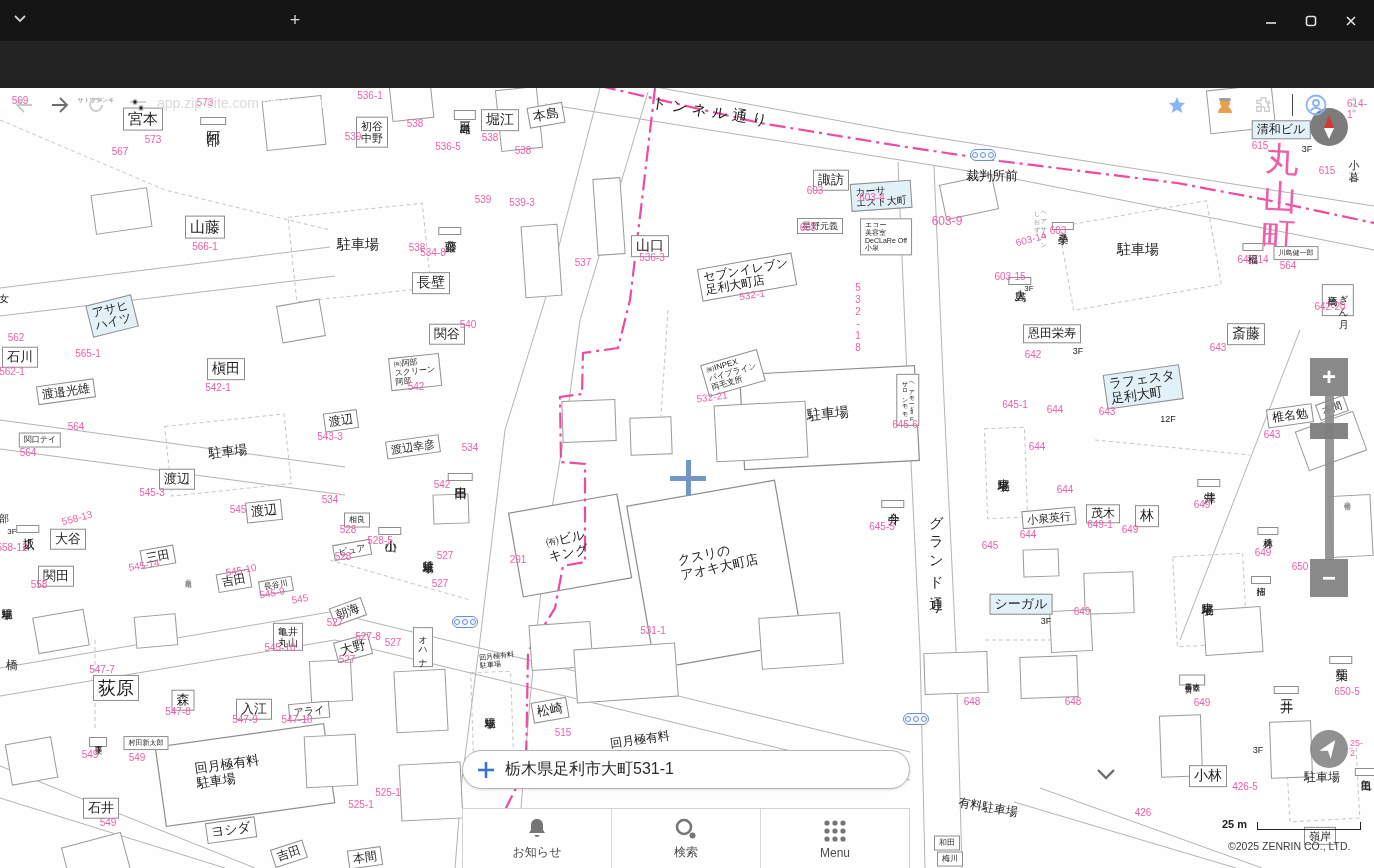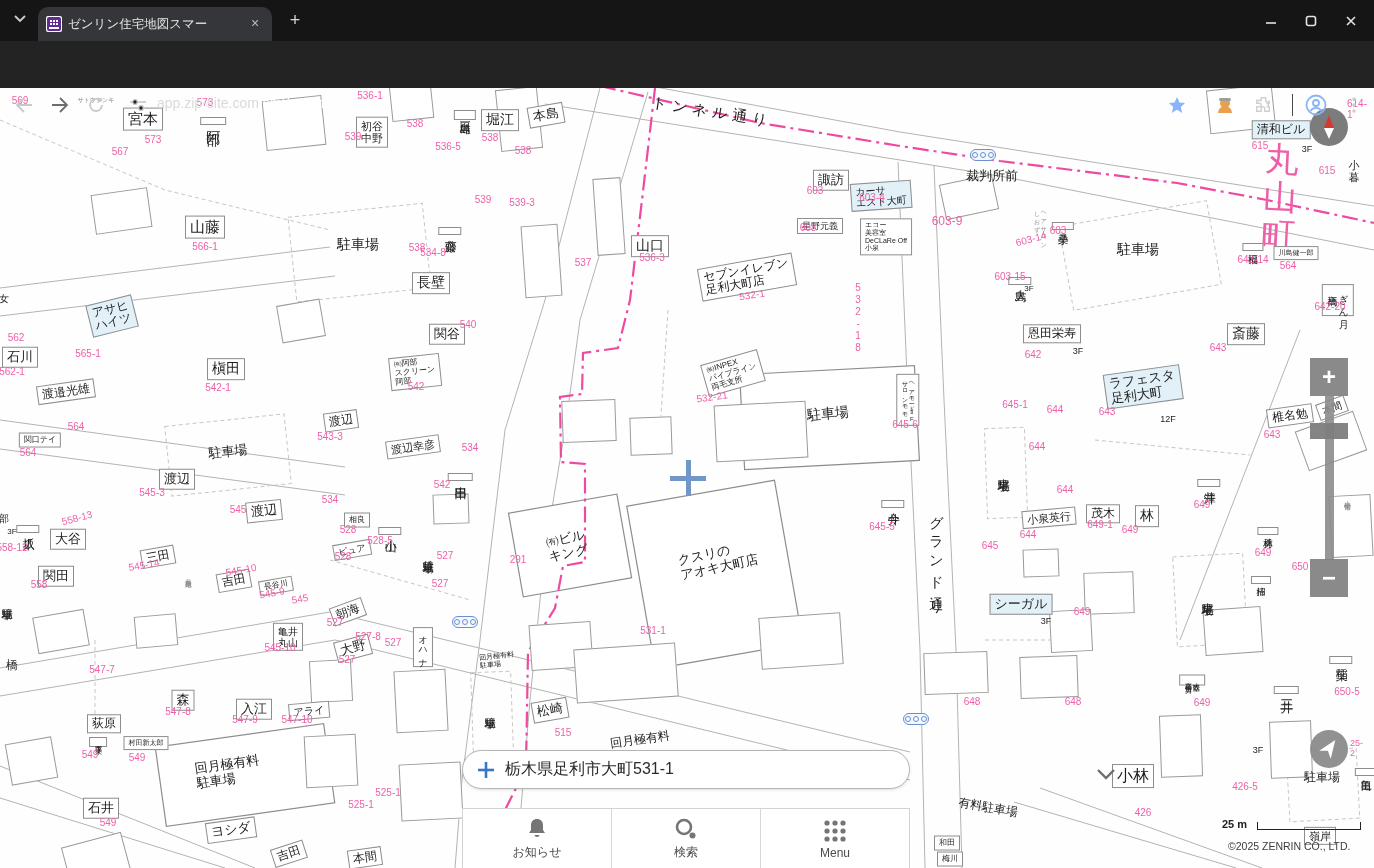--- a/index.html
+++ b/index.html
@@ -235,35 +235,35 @@
       <div class="ml" style="left: 828px; top: 414px; font-size: 14px; transform: translate(-50%, -50%) rotate(-5deg);">駐車場</div>
       <div class="ml v bx" style="left: 908px; top: 400px; font-size: 6px; transform: translate(-50%, -50%);">ヘアモード3F
 サロンモモ</div>
       <div class="ml v" style="left: 1207px; top: 594px; font-size: 12px; transform: translate(-50%, -50%);">駐車場</div>
       <div class="ml bx hl" style="left: 1021px; top: 604px; font-size: 13px; transform: translate(-50%, -50%);">シーガル</div>
       <div class="ml" style="left: 1046px; top: 621px; font-size: 9px; transform: translate(-50%, -50%);">3F</div>
       <div class="ml v bx" style="left: 1192px; top: 680px; font-size: 7px; transform: translate(-50%, -50%);">大観堂
 高橋二三男</div>
       <div class="ml v bx" style="left: 1286px; top: 690px; font-size: 13px; transform: translate(-50%, -50%);">三井</div>
       <div class="ml v bx" style="left: 1341px; top: 660px; font-size: 12px; transform: translate(-50%, -50%);">稲葉</div>
-      <div class="ml bx" style="left: 1133px; top: 776px; font-size: 16px; transform: translate(-50%, -50%);">小林</div>
+      <div class="ml bx" style="left: 1208px; top: 776px; font-size: 14px; transform: translate(-50%, -50%);">小林</div>
       <div class="ml" style="left: 1322px; top: 778px; font-size: 12px; transform: translate(-50%, -50%);">駐車場</div>
       <div class="ml v bx" style="left: 1366px; top: 772px; font-size: 11px; transform: translate(-50%, -50%);">亀田</div>
       <div class="ml" style="left: 988px; top: 808px; font-size: 12px; transform: translate(-50%, -50%) rotate(10deg);">有料駐車場</div>
       <div class="ml bx" style="left: 947px; top: 843px; font-size: 8px; transform: translate(-50%, -50%);">和田</div>
       <div class="ml bx" style="left: 950px; top: 859px; font-size: 8px; transform: translate(-50%, -50%);">梅川</div>
       <div class="ml bx" style="left: 1320px; top: 836px; font-size: 11px; transform: translate(-50%, -50%);">嶺岸</div>
       <div class="ml bx" style="left: 550px; top: 710px; font-size: 13px; transform: translate(-50%, -50%) rotate(-10deg);">松崎</div>
       <div class="ml v" style="left: 490px; top: 709px; font-size: 11px; transform: translate(-50%, -50%);">駐車場</div>
       <div class="ml" style="left: 497px; top: 660px; font-size: 7px; transform: translate(-50%, -50%) rotate(-6deg);">回月極有料
 駐車場</div>
       <div class="ml" style="left: 228px; top: 772px; font-size: 13px; transform: translate(-50%, -50%) rotate(-8deg);">回月極有料
 駐車場</div>
       <div class="ml" style="left: 640px; top: 740px; font-size: 12px; transform: translate(-50%, -50%) rotate(-8deg);">回月極有料</div>
-      <div class="ml bx" style="left: 104px; top: 688px; font-size: 12px; transform: translate(-50%, -50%); margin-top: 36px;">荻原</div>
+      <div class="ml bx" style="left: 116px; top: 688px; font-size: 18px; transform: translate(-50%, -50%);">荻原</div>
       <div class="ml bx" style="left: 183px; top: 700px; font-size: 13px; transform: translate(-50%, -50%);">森</div>
       <div class="ml bx" style="left: 254px; top: 709px; font-size: 13px; transform: translate(-50%, -50%);">入江</div>
       <div class="ml bx" style="left: 309px; top: 711px; font-size: 10px; transform: translate(-50%, -50%) rotate(-5deg);">アライ</div>
       <div class="ml bx" style="left: 288px; top: 637px; font-size: 10px; transform: translate(-50%, -50%);">亀井
 丸山</div>
       <div class="ml bx" style="left: 348px; top: 612px; font-size: 12px; transform: translate(-50%, -50%) rotate(-20deg);">朝海</div>
       <div class="ml bx" style="left: 353px; top: 648px; font-size: 13px; transform: translate(-50%, -50%) rotate(-15deg);">大野</div>
       <div class="ml v bx" style="left: 423px; top: 647px; font-size: 9px; transform: translate(-50%, -50%);">オハナ</div>
       <div class="ml v bx" style="left: 98px; top: 742px; font-size: 7px; transform: translate(-50%, -50%);">森下栄一</div>
       <div class="ml bx" style="left: 146px; top: 743px; font-size: 7px; transform: translate(-50%, -50%);">村田新太郎</div>
@@ -480,37 +480,20 @@
   </div>
 </div>
 
 <div id="chrome">
   <div id="tabstrip">
     <div style="position:absolute;left:12px;top:12px;">
       <svg class="ic" width="16" height="12">
           <polyline points="3,4 8,9 13,4" stroke="#cfcfcf" stroke-width="1.8" fill="none"></polyline>
         </svg>
     </div>
-    <div class="tab">
-      <svg class="ic" width="16" height="16">
-        <rect x="0" y="0" width="16" height="16" rx="2" fill="#ffffff"></rect>
-        <rect x="1" y="1" width="14" height="14" rx="2" fill="#5f2d91"></rect>
-        <g fill="#ffffff">
-          <rect x="4" y="4" width="2" height="2"></rect>
-            <rect x="7" y="4" width="2" height="2"></rect>
-            <rect x="10" y="4" width="2" height="2"></rect>
-          <rect x="4" y="7" width="2" height="2"></rect>
-            <rect x="7" y="7" width="2" height="2"></rect>
-            <rect x="10" y="7" width="2" height="2"></rect>
-          <rect x="3" y="11" width="10" height="2"></rect>
-        </g>
-      </svg>
-      <span class="tab-title">ゼンリン住宅地図スマー</span>
-      <span class="tclose">×</span>
-    </div>
     <div style="position:absolute;left:284px;top:10px;color:#d6d6d6;font-size:18px;width:22px;text-align:center;">+</div>
     <div class="winbtn" style="left:1260px;">
       <svg class="ic" width="12" height="12">
           <line x1="1" y1="8" x2="11" y2="8" stroke="#e3e3e3" stroke-width="1.6"></line>
         </svg>
     </div>
     <div class="winbtn" style="left:1300px;">
       <svg class="ic" width="12" height="12">
           <rect x="1.5" y="1.5" width="9" height="9" rx="2" stroke="#e3e3e3" stroke-width="1.6" fill="none"></rect>
         </svg>

